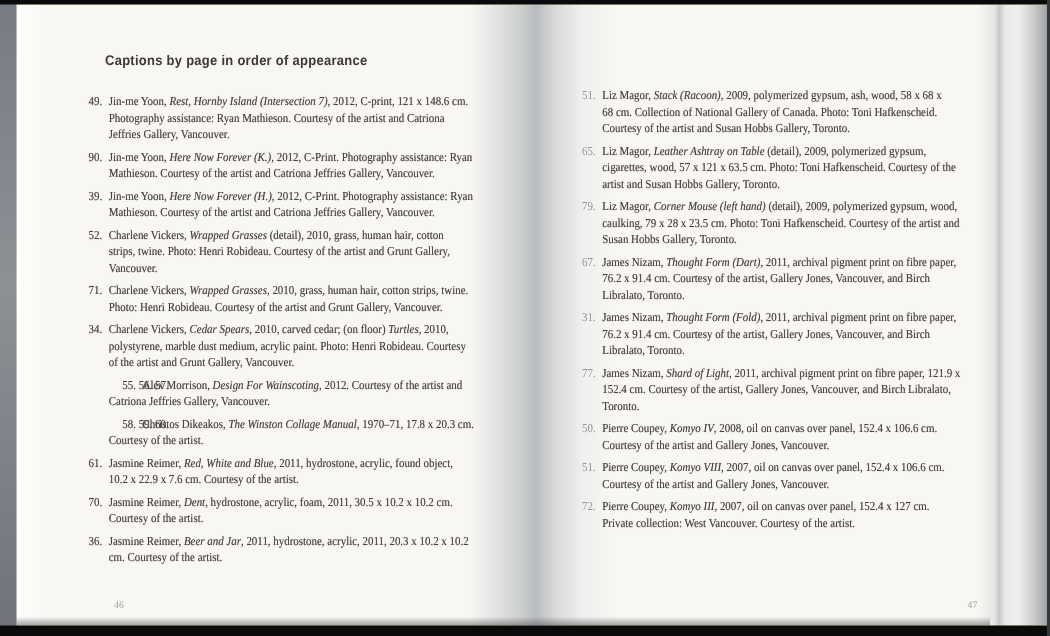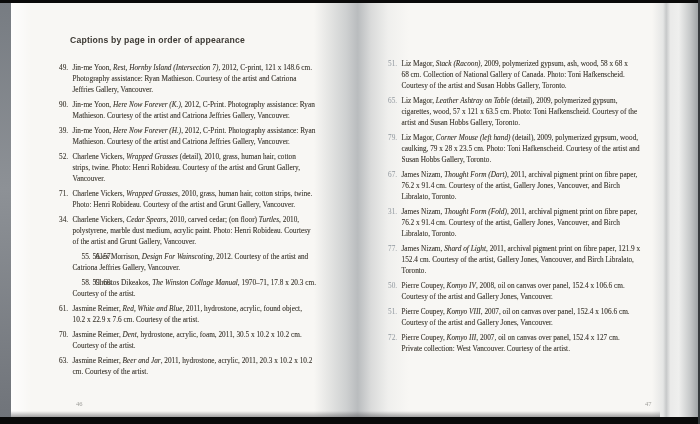--- a/index.html
+++ b/index.html
@@ -105,21 +105,21 @@
         </div>
         <div class="entry">
           <div class="cap-line"><span class="num">61.</span><span>Jasmine Reimer, </span><i>Red, White and Blue</i><span>, 2011, hydrostone, acrylic, found object,</span></div>
           <div class="cap-line"><span>10.2 x 22.9 x 7.6 cm. Courtesy of the artist.</span></div>
         </div>
         <div class="entry">
           <div class="cap-line"><span class="num">70.</span><span>Jasmine Reimer, </span><i>Dent</i><span>, hydrostone, acrylic, foam, 2011, 30.5 x 10.2 x 10.2 cm.</span></div>
           <div class="cap-line"><span>Courtesy of the artist.</span></div>
         </div>
         <div class="entry">
-          <div class="cap-line"><span class="num">63.</span><span>Jasmine Reimer, </span><i>Beer and Jar</i><span>, 2011, hydrostone, acrylic, 2011, 20.3 x 10.2 x 10.2</span></div>
+          <div class="cap-line"><span class="num">36.</span><span>Jasmine Reimer, </span><i>Beer and Jar</i><span>, 2011, hydrostone, acrylic, 2011, 20.3 x 10.2 x 10.2</span></div>
           <div class="cap-line"><span>cm. Courtesy of the artist.</span></div>
         </div>
       </div>
     <div class="col col-right" id="col-right">
         <div class="entry">
           <div class="cap-line"><span class="num">51.</span><span>Liz Magor, </span><i>Stack (Racoon)</i><span>, 2009, polymerized gypsum, ash, wood, 58 x 68 x</span></div>
           <div class="cap-line"><span>68 cm. Collection of National Gallery of Canada. Photo: Toni Hafkenscheid.</span></div>
           <div class="cap-line"><span>Courtesy of the artist and Susan Hobbs Gallery, Toronto.</span></div>
         </div>
         <div class="entry">

